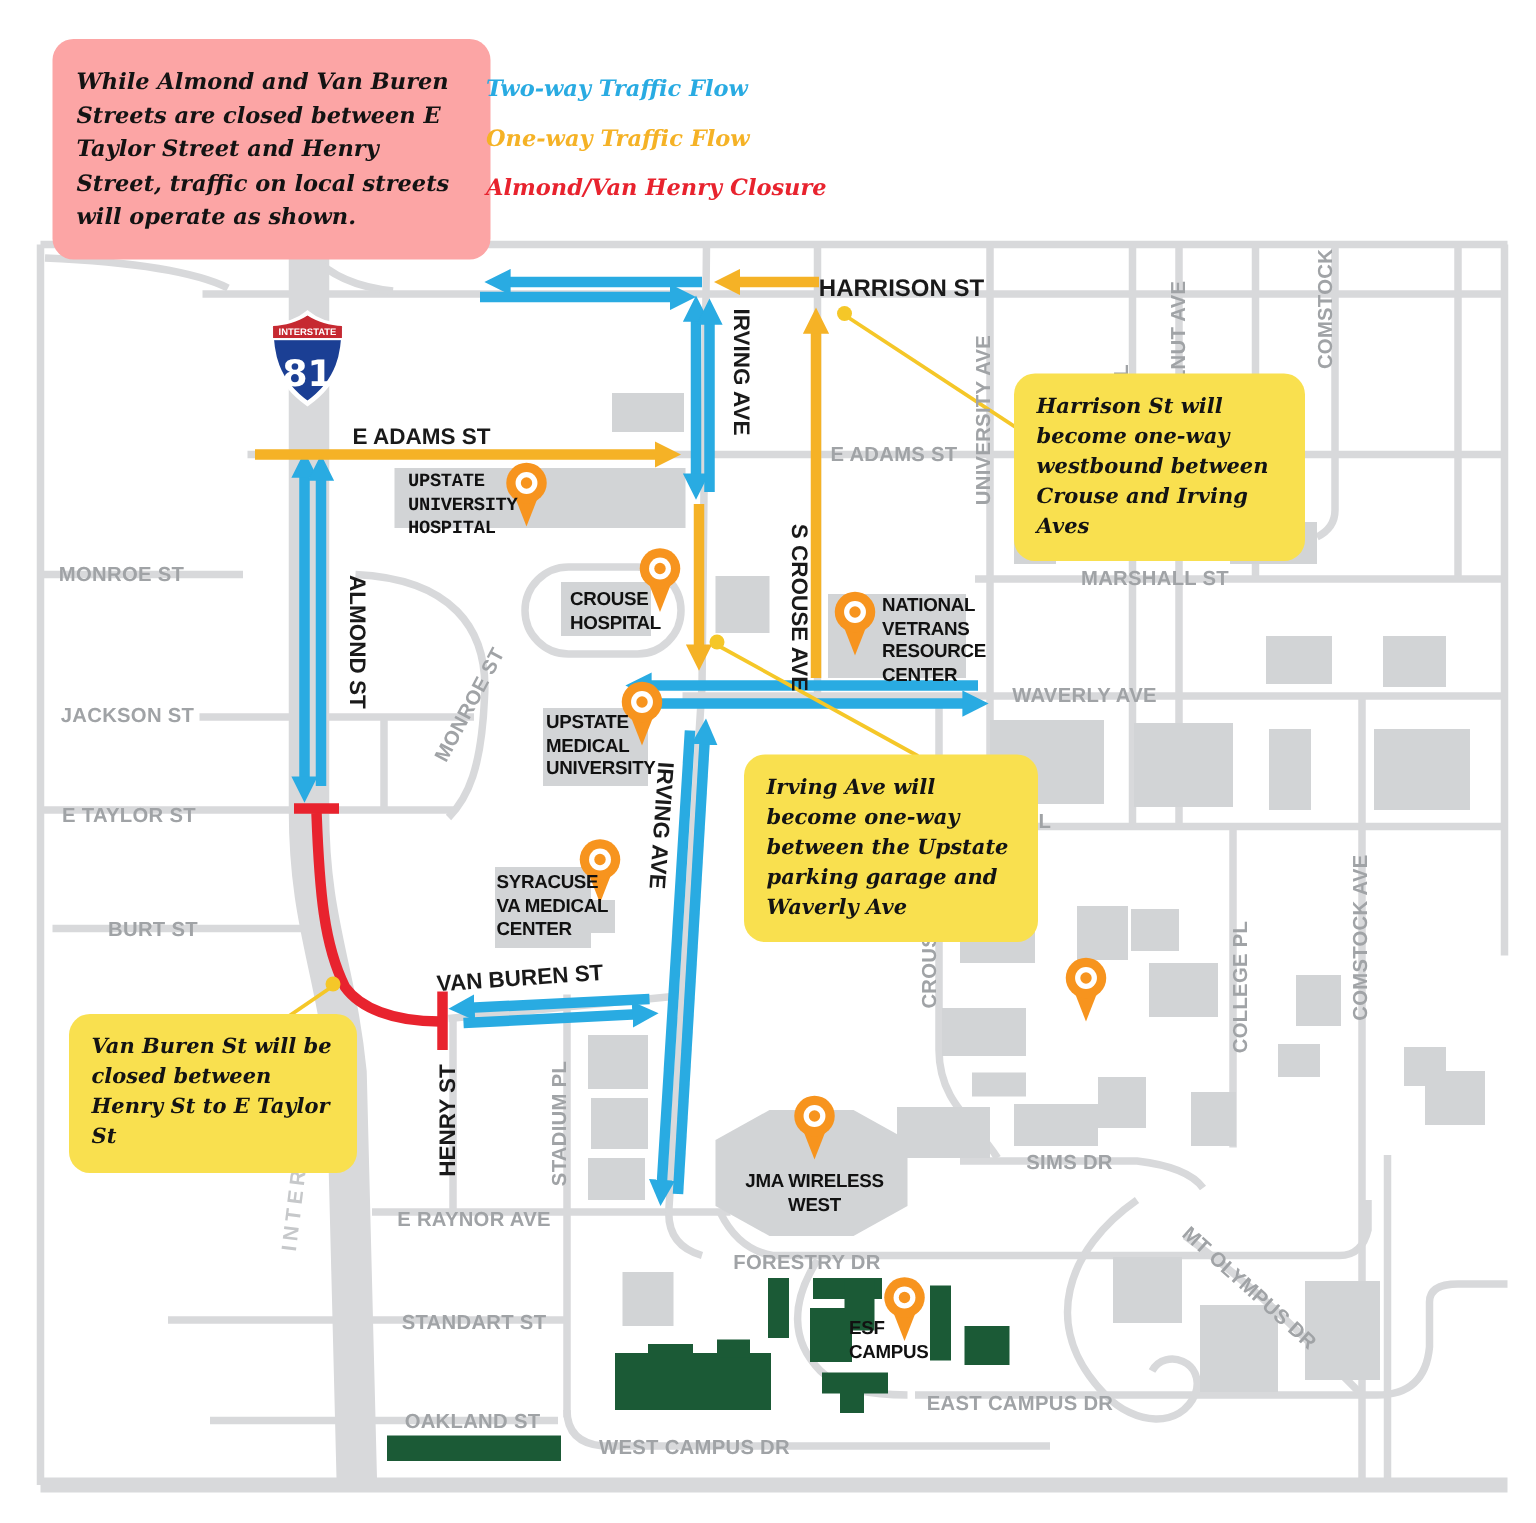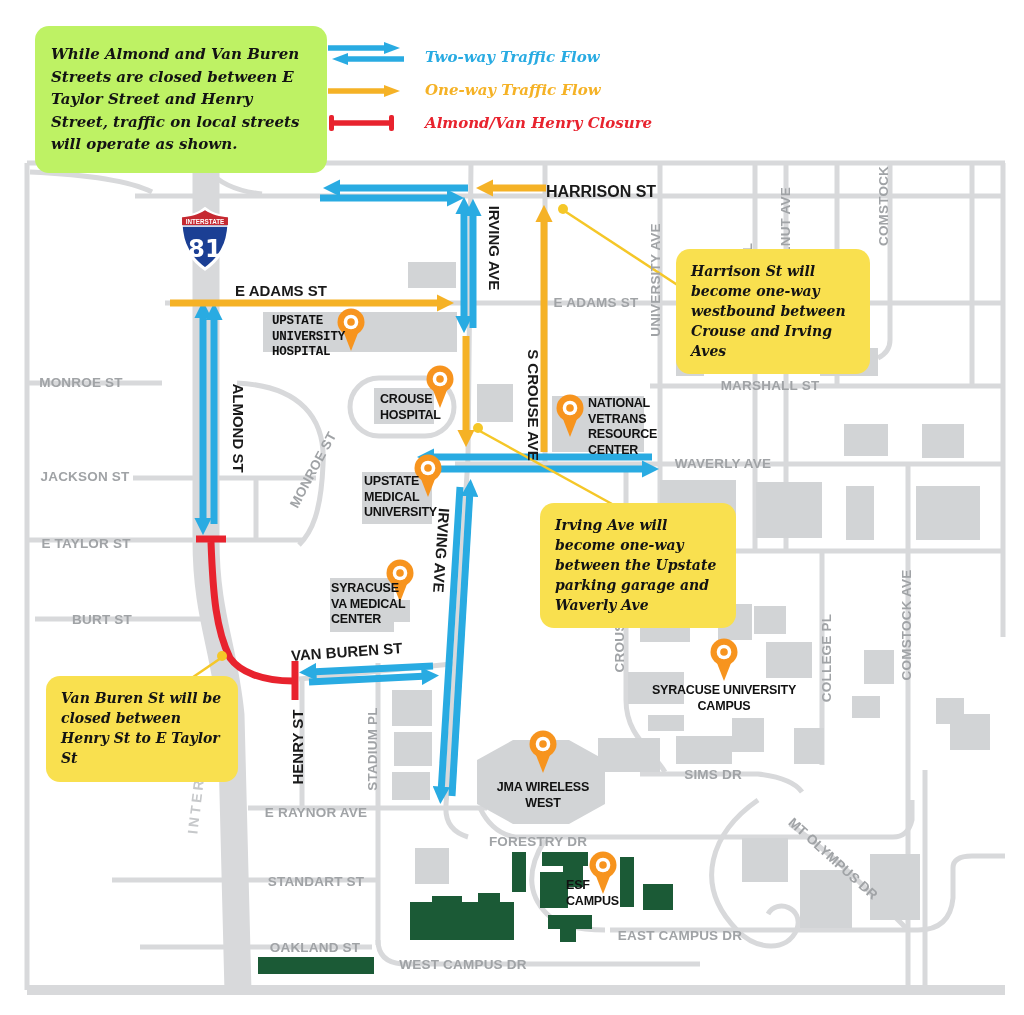--- a/index.html
+++ b/index.html
@@ -1,34 +1,34 @@
 <!DOCTYPE html>
 <html><head>
 <meta charset="utf-8">
 <style>
   html,body{margin:0;padding:0;background:#fff;}
   .stage{position:relative;width:1024px;height:1015px;background:#fff;overflow:hidden;
          font-family:"Liberation Sans",sans-serif;}
   #map-svg{position:absolute;left:0;top:0;width:1024px;height:1015px;}
 
   
-  .note-box{position:absolute;background:#bef264;border-radius:14px;color:#131313;
+  .note-box{position:absolute;background:#fca5a5;border-radius:14px;color:#131313;
             font-family:"DejaVu Serif",serif;font-style:italic;font-weight:700;}
   #intro-box{left:35px;top:26px;width:260px;padding:17px 16px;font-size:15px;line-height:1.5;}
   #legend{position:absolute;left:324px;top:33px;}
-  .lrow{display:flex;align-items:flex-end;gap:17px;height:33px;}
+  .lrow{display:flex;align-items:flex-start;gap:17px;height:33px;flex-direction:column;}
   .llabel{font-family:"DejaVu Serif",serif;font-style:italic;font-weight:700;font-size:15px;}
   .c-blue{color:#29ABE2;} .c-yellow{color:#F5B226;} .c-red{color:#E8232E;}
 
   
   .callout{position:absolute;background:#F9E04F;border-radius:14px;padding:13px 15px;
            font-family:"DejaVu Serif",serif;font-style:italic;font-weight:700;
            font-size:14px;line-height:1.42;color:#131313;z-index:5;}
   #co-harrison{left:676px;top:249px;width:164px;}
-  #co-irving{left:540px;top:503px;width:166px;}
+  #co-irving{left:496px;top:503px;width:166px;}
   #co-vanburen{left:46px;top:676px;width:162px;}
 
   
   .place{position:absolute;font:700 12.5px/1.25 "Liberation Sans",sans-serif;color:#111;
          letter-spacing:-0.2px;z-index:4;}
   #pl-uuh{left:272px;top:314px;width:88px;font-family:Liberation Mono, monospace;}
   #pl-crouse{left:380px;top:392px;width:66px;}
   #pl-umu{left:364px;top:474px;width:82px;}
   #pl-nvrc{left:588px;top:396px;width:80px;}
   #pl-va{left:331px;top:581px;width:82px;}
@@ -294,17 +294,16 @@
 
   <div id="co-harrison" class="callout">Harrison St will become one-way westbound between Crouse and Irving Aves</div>
   <div id="co-irving" class="callout">Irving Ave will become one-way between the Upstate parking garage and Waverly Ave</div>
   <div id="co-vanburen" class="callout">Van Buren St will be closed between Henry St to E Taylor St</div>
 
   <div id="pl-uuh" class="place">UPSTATE UNIVERSITY HOSPITAL</div>
   <div id="pl-crouse" class="place">CROUSE HOSPITAL</div>
   <div id="pl-umu" class="place">UPSTATE MEDICAL UNIVERSITY</div>
   <div id="pl-nvrc" class="place">NATIONAL VETRANS RESOURCE CENTER</div>
   <div id="pl-va" class="place">SYRACUSE VA MEDICAL CENTER</div>
-  <div id="pl-suc" class="place">SYRACUSE UNIVERSITY CAMPUS</div>
   <div id="pl-jma" class="place">JMA WIRELESS WEST</div>
   <div id="pl-esf" class="place">ESF CAMPUS</div>
 
 </div>
 
 </body></html>

